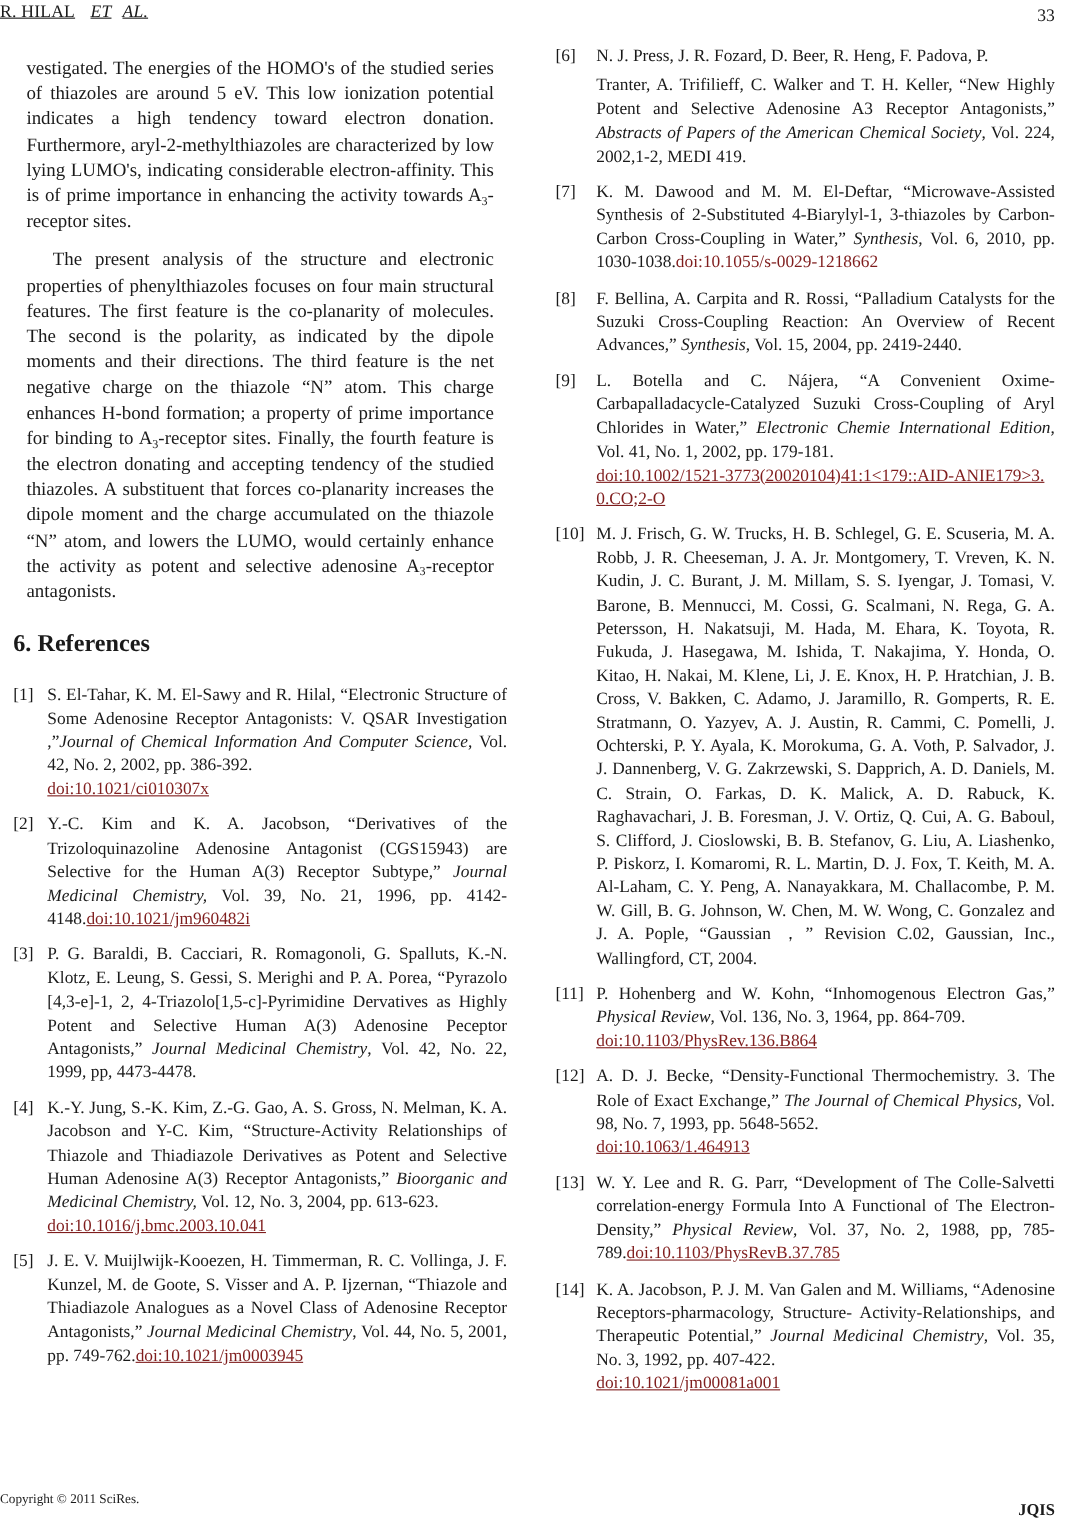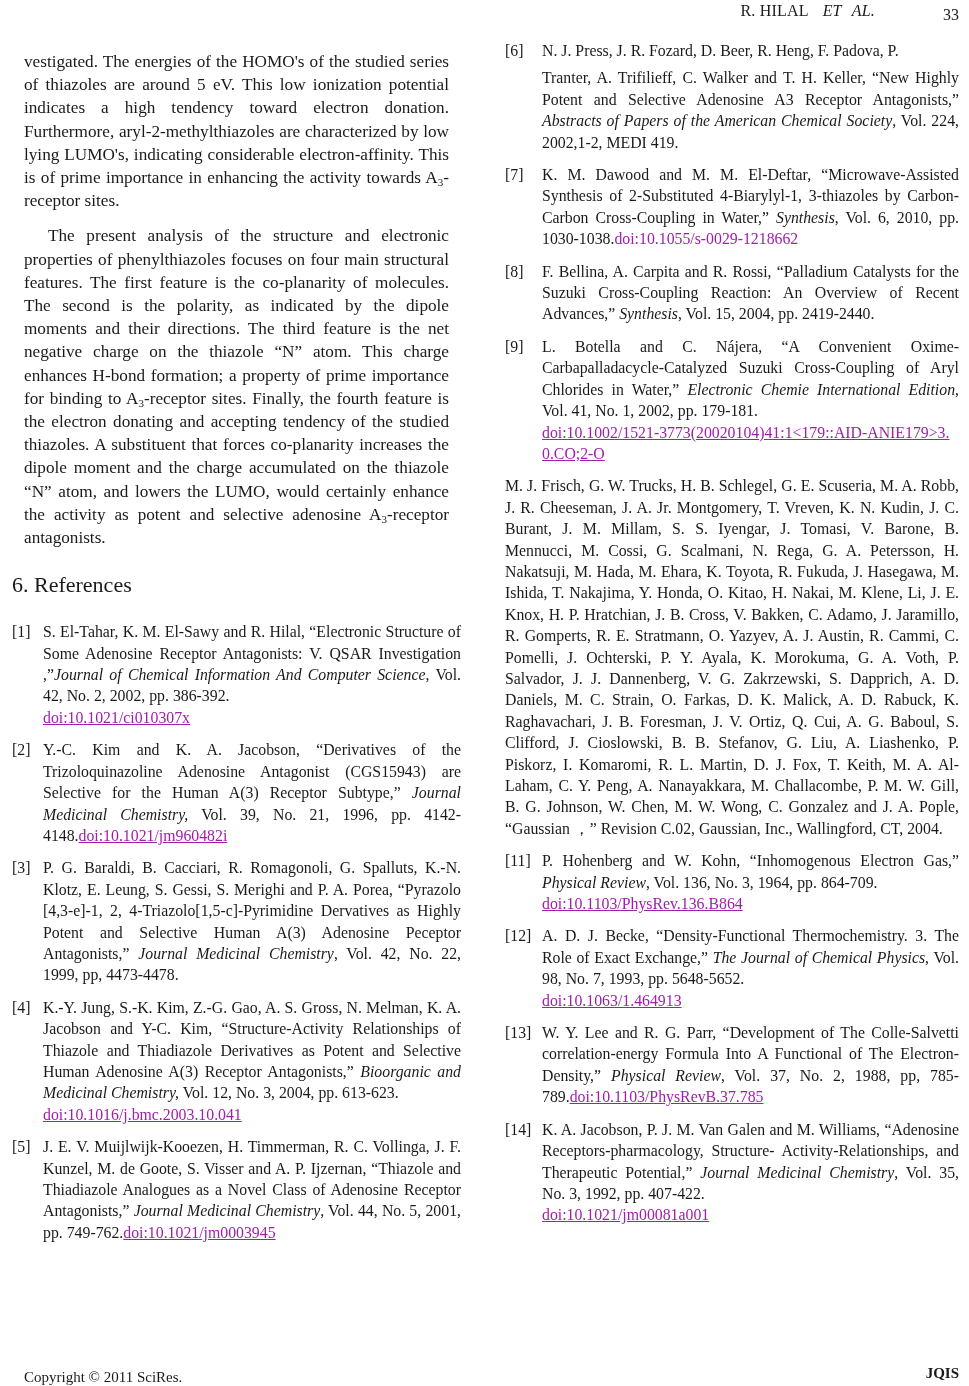--- a/index.html
+++ b/index.html
@@ -3,49 +3,49 @@
 <meta charset="utf-8">
 <style>
   html, body { margin: 0; padding: 0; background: #ffffff; }
   body {
     width: 969px; height: 1386px; position: relative; overflow: hidden;
     font-family: "Liberation Serif", "DejaVu Serif", serif;
     color: #1a1a1a;
   }
   .running-head {
     position: absolute; top: 2px; left: 0; width: 885px; height: 22px;
-    font-size: 16px; text-align: right; letter-spacing: 0.2px;
+    font-size: 16px; text-align: left; letter-spacing: 0.2px; text-decoration: underline;
   }
   .running-head .author { margin-right: 14px; }
   .running-head i { margin-right: 10px; }
   .page-number { position: absolute; top: 6px; right: 10px; font-size: 16px; }
 
   .col { position: absolute; top: 38px; font-size: 17.2px; line-height: 23.2px; }
   .col-left { left: 12px; width: 449px; }
   .col-right { left: 505px; width: 454px; }
 
   p.body { margin: 12px; text-align: justify; }
   p.indent { text-indent: 24px; }
   sub { font-size: 11px; vertical-align: -3px; line-height: 0; }
 
   h2.section {
-    font-size: 22px; font-weight: normal; margin: 22px 0 22px 0; line-height: 28px;
+    font-size: 22px; font-weight: bold; margin: 22px 0 22px 0; line-height: 28px;
   }
 
   .ref { display: flex; margin: 0 0 11px 0; font-size: 15.8px; line-height: 21.4px; }
   .ref .num { width: 30px; flex: none; }
   .ref-left .num { width: 31px; }
   .ref .txt { flex: 1; text-align: justify; }
   .ref i { font-style: italic; }
-  a.doi { color: #a21caf; text-decoration: underline; }
+  a.doi { color: #7f1d1d; text-decoration: underline; }
   a.doi.nou { text-decoration: none; }
   .col-right .ref .num { width: 37px; }
   .ref6 .l1 { display: block; margin-bottom: 6px; }
 
-  .footer-left { position: absolute; left: 0; bottom: 0; font-size: 15px; padding-left: 24px; }
+  .footer-left { position: absolute; left: 0; bottom: 16px; font-size: 12px; }
   .footer-right { position: absolute; right: 10px; bottom: 4px; font-size: 15px; font-weight: bold; }
 </style>
 </head>
 <body>
 
 <div class="running-head">
   <span class="author">R. HILAL</span><i>ET</i><i>AL.</i>
 </div>
 <div class="page-number">33</div>
 
@@ -88,20 +88,21 @@
   </div>
   <div class="ref">
     <span class="num">[8]</span>
     <span class="txt"><span>F. Bellina, A. Carpita and R. Rossi, “Palladium Catalysts for the Suzuki Cross-Coupling Reaction: An Overview of Recent Advances,” </span><i>Synthesis</i><span>, Vol. 15, 2004, pp. 2419-2440.</span></span>
   </div>
   <div class="ref">
     <span class="num">[9]</span>
     <span class="txt"><span>L. Botella and C. Nájera, “A Convenient Oxime-Carbapalladacycle-Catalyzed Suzuki Cross-Coupling of Aryl Chlorides in Water,” </span><i>Electronic Chemie International Edition</i><span>, Vol. 41, No. 1, 2002, pp. 179-181.</span><br><a class="doi" style="word-break:break-all;">doi:10.1002/1521-3773(20020104)41:1&lt;179::AID-ANIE179&gt;3.0.CO;2-O</a></span>
   </div>
   <div class="ref">
+    <span class="num">[10]</span>
     <span class="txt"><span>M. J. Frisch, G. W. Trucks, H. B. Schlegel, G. E. Scuseria, M. A. Robb, J. R. Cheeseman, J. A. Jr. Montgomery, T. Vreven, K. N. Kudin, J. C. Burant, J. M. Millam, S. S. Iyengar, J. Tomasi, V. Barone, B. Mennucci, M. Cossi, G. Scalmani, N. Rega, G. A. Petersson, H. Nakatsuji, M. Hada, M. Ehara, K. Toyota, R. Fukuda, J. Hasegawa, M. Ishida, T. Nakajima, Y. Honda, O. Kitao, H. Nakai, M. Klene, Li, J. E. Knox, H. P. Hratchian, J. B. Cross, V. Bakken, C. Adamo, J. Jaramillo, R. Gomperts, R. E. Stratmann, O. Yazyev, A. J. Austin, R. Cammi, C. Pomelli, J. Ochterski, P. Y. Ayala, K. Morokuma, G. A. Voth, P. Salvador, J. J. Dannenberg, V. G. Zakrzewski, S. Dapprich, A. D. Daniels, M. C. Strain, O. Farkas, D. K. Malick, A. D. Rabuck, K. Raghavachari, J. B. Foresman, J. V. Ortiz, Q. Cui, A. G. Baboul, S. Clifford, J. Cioslowski, B. B. Stefanov, G. Liu, A. Liashenko, P. Piskorz, I. Komaromi, R. L. Martin, D. J. Fox, T. Keith, M. A. Al-Laham, C. Y. Peng, A. Nanayakkara, M. Challacombe, P. M. W. Gill, B. G. Johnson, W. Chen, M. W. Wong, C. Gonzalez and J. A. Pople, “Gaussian ，” Revision C.02, Gaussian, Inc., Wallingford, CT, 2004.</span></span>
   </div>
   <div class="ref">
     <span class="num">[11]</span>
     <span class="txt"><span>P. Hohenberg and W. Kohn, “Inhomogenous Electron Gas,” </span><i>Physical Review</i><span>, Vol. 136, No. 3, 1964, pp. 864-709.</span><br><a class="doi">doi:10.1103/PhysRev.136.B864</a></span>
   </div>
   <div class="ref">
     <span class="num">[12]</span>
     <span class="txt"><span>A. D. J. Becke, “Density-Functional Thermochemistry. 3. The Role of Exact Exchange,” </span><i>The Journal of Chemical Physics</i><span>, Vol. 98, No. 7, 1993, pp. 5648-5652.</span><br><a class="doi">doi:10.1063/1.464913</a></span>
   </div>

